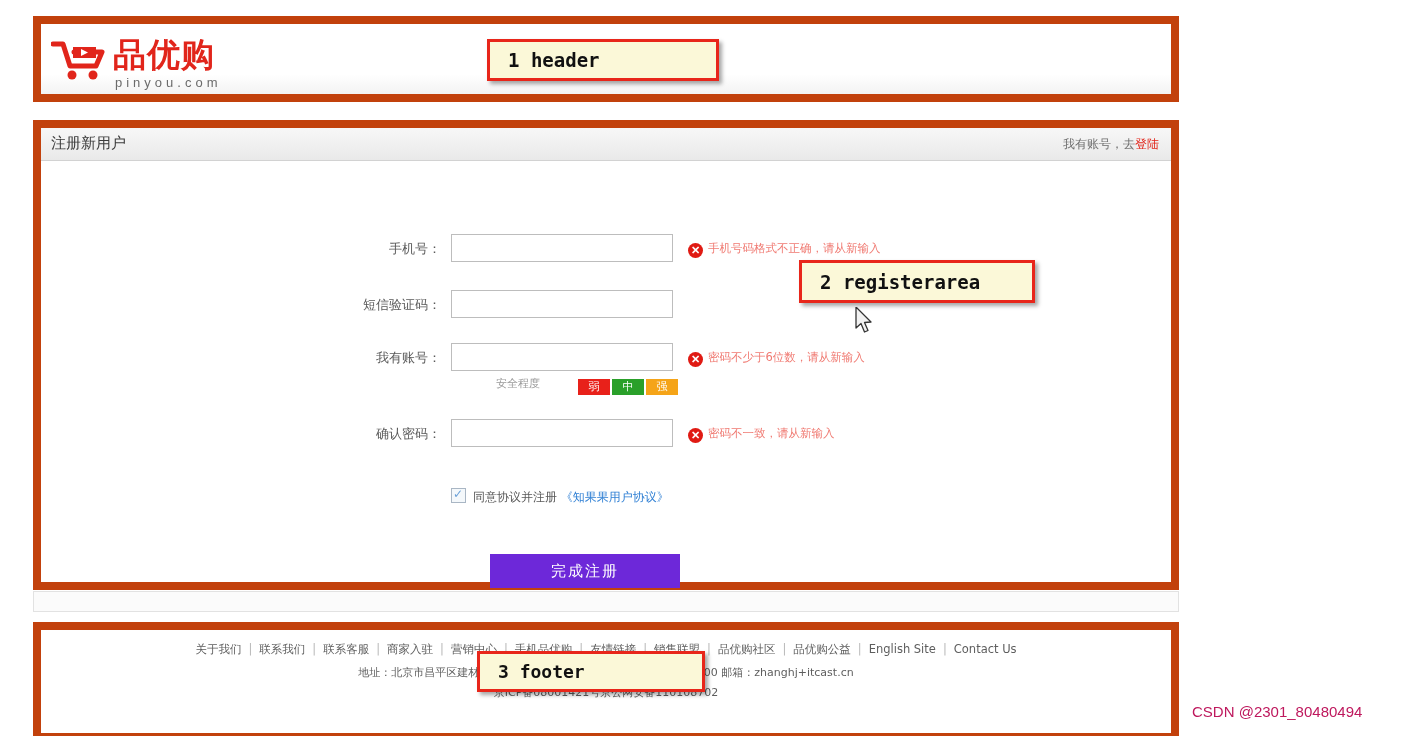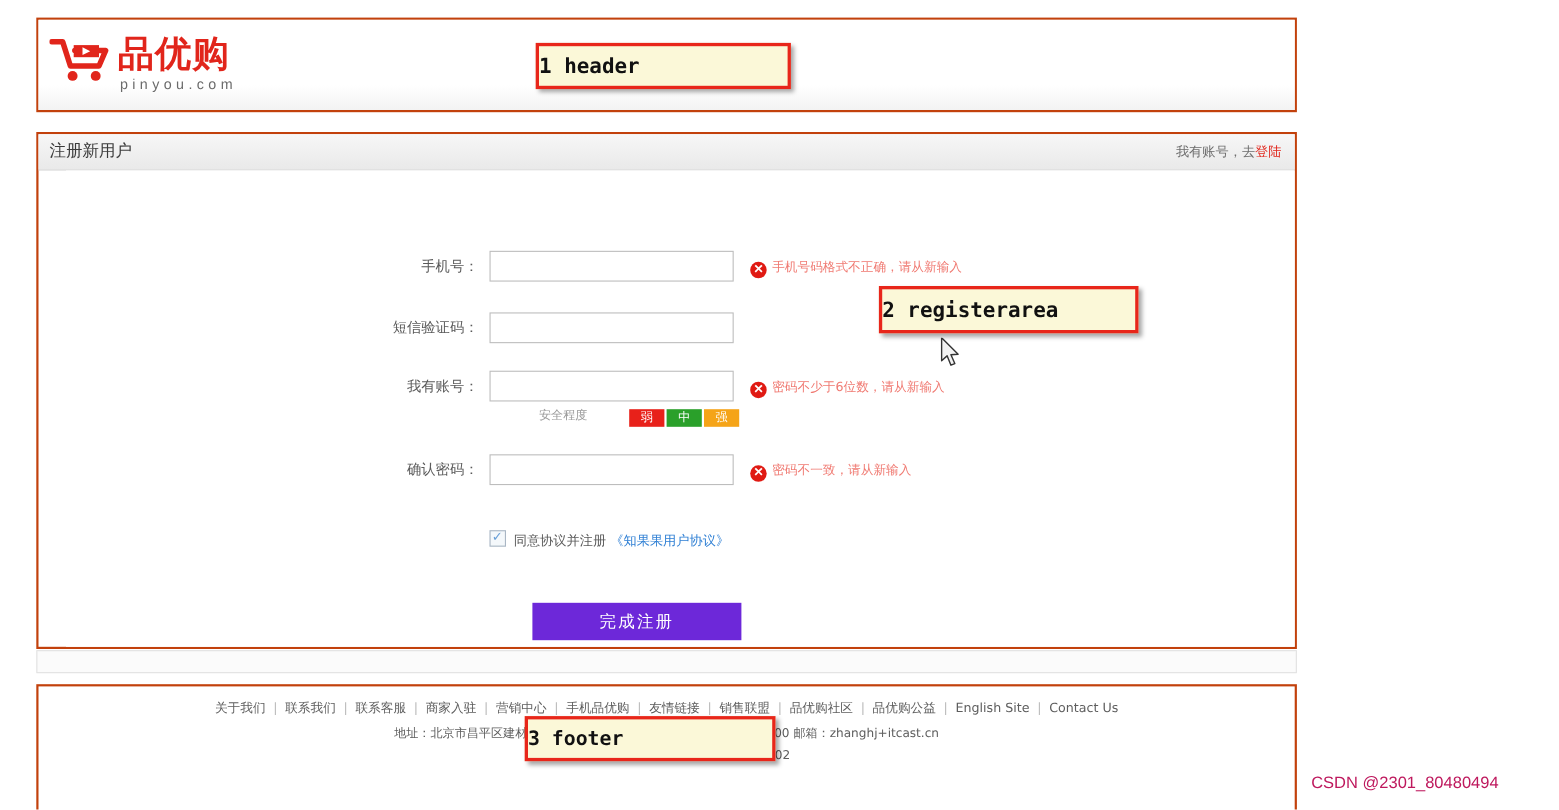--- a/index.html
+++ b/index.html
@@ -6,21 +6,21 @@
   body{
     width:1417px;height:736px;
     background:#ffffff;
     font-family:"Liberation Sans","DejaVu Sans",sans-serif;
     position:relative;
     overflow:hidden;
   }
   .page{position:absolute;left:0;top:0;width:1417px;height:736px;}
 
   
-  .blue-box{position:absolute;border:2px solid #c2410c;box-sizing:border-box;background:#fff;}
+  .blue-box{position:absolute;border:8px solid #c2410c;box-sizing:border-box;background:#fff;}
 
   
   #header-region{left:33px;top:16px;width:1146px;height:86px;}
   .header-inner{position:absolute;left:0;top:0;width:100%;height:100%;
      background:linear-gradient(to bottom,#ffffff 0%,#ffffff 72%,#f3f3f3 100%);}
   .logo{position:absolute;left:10px;top:11px;width:210px;height:62px;}
   .logo-cart{position:absolute;left:0;top:4px;width:58px;height:44px;}
   .logo-word{position:absolute;left:62px;top:0px;font-size:33px;line-height:40px;color:#e1251b;
      font-weight:bold;font-family:"DejaVu Sans","Liberation Sans",sans-serif;letter-spacing:1px;}
   .logo-sub{position:absolute;left:64px;top:40px;font-size:13px;color:#6b6b6b;letter-spacing:4px;
@@ -84,21 +84,21 @@
   .flinks span.sep{color:#b9b9b9;margin:0 7px;}
   .faddr{position:absolute;left:0;right:0;top:35px;text-align:center;font-size:11px;color:#5e5e5e;
      font-family:"DejaVu Sans","Liberation Sans",sans-serif;}
   .ficp{position:absolute;left:0;right:0;top:55px;text-align:center;font-size:11px;color:#5e5e5e;
      font-family:"DejaVu Sans","Liberation Sans",sans-serif;}
 
   
   .callout{position:absolute;background:#fbf8d8;border:3px solid #e8261a;
      box-shadow:3px 3px 4px rgba(0,0,0,.35);
      font-family:"DejaVu Sans Mono","Liberation Mono",monospace;
-     font-weight:bold;color:#111;display:flex;align-items:center;
+     font-weight:bold;color:#111;display:flex;align-items:center;padding-left:18px;
      box-sizing:border-box;}
   #callout-header{left:487px;top:39px;width:232px;height:42px;font-size:19px;}
   #callout-register{left:799px;top:260px;width:236px;height:43px;font-size:19px;}
   #callout-footer{left:477px;top:651px;width:228px;height:41px;font-size:18px;}
 
   
   .cursor{position:absolute;left:855px;top:307px;width:20px;height:27px;}
 
   
   .watermark{position:absolute;left:1192px;top:703px;font-size:15px;color:#be185d;

